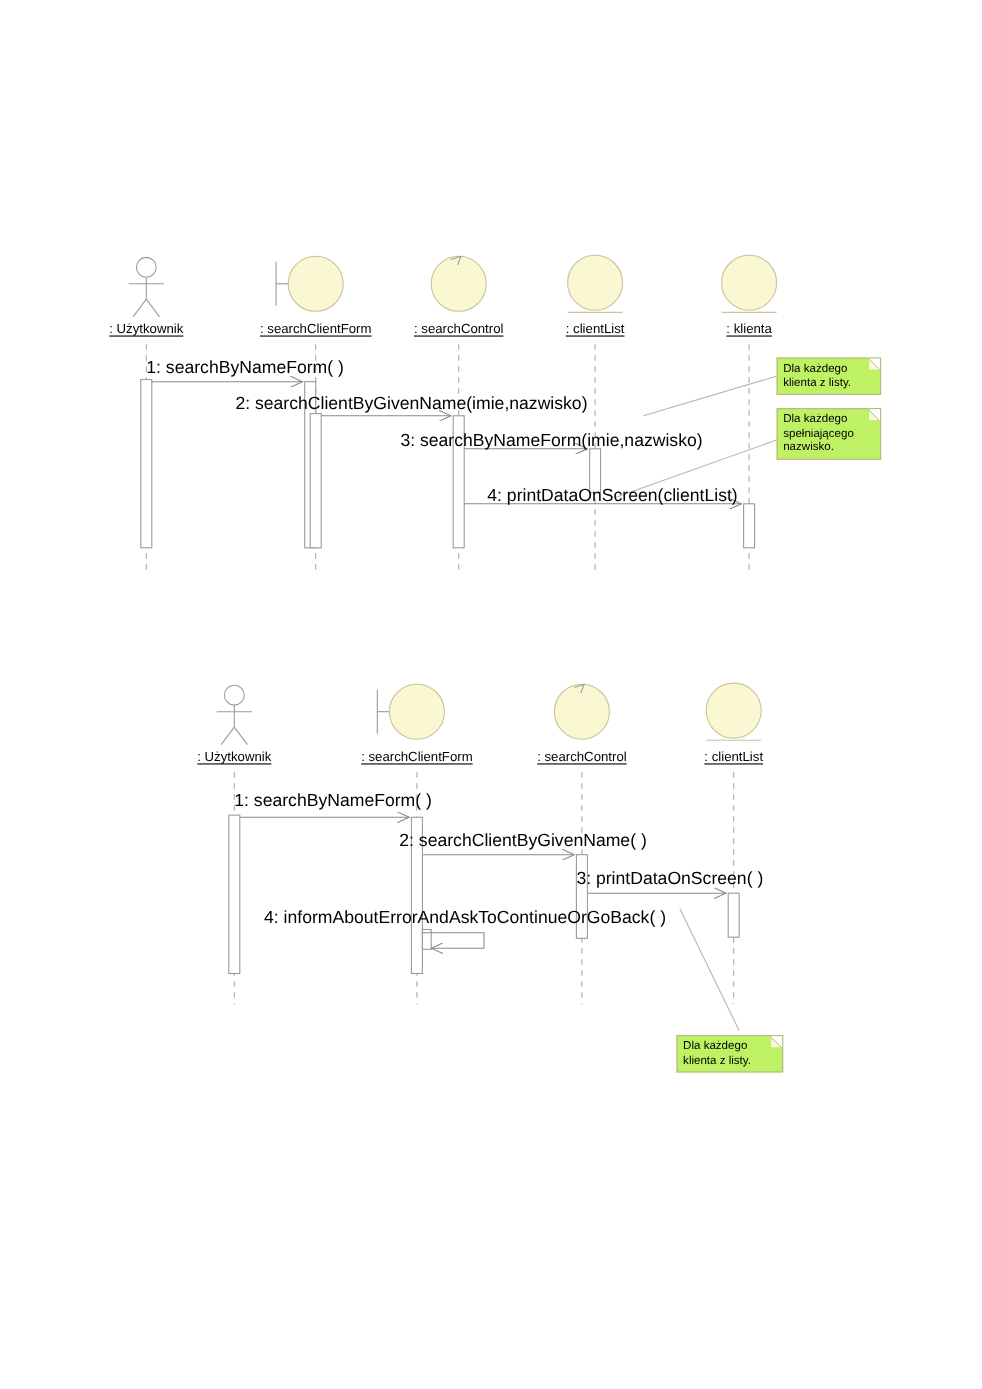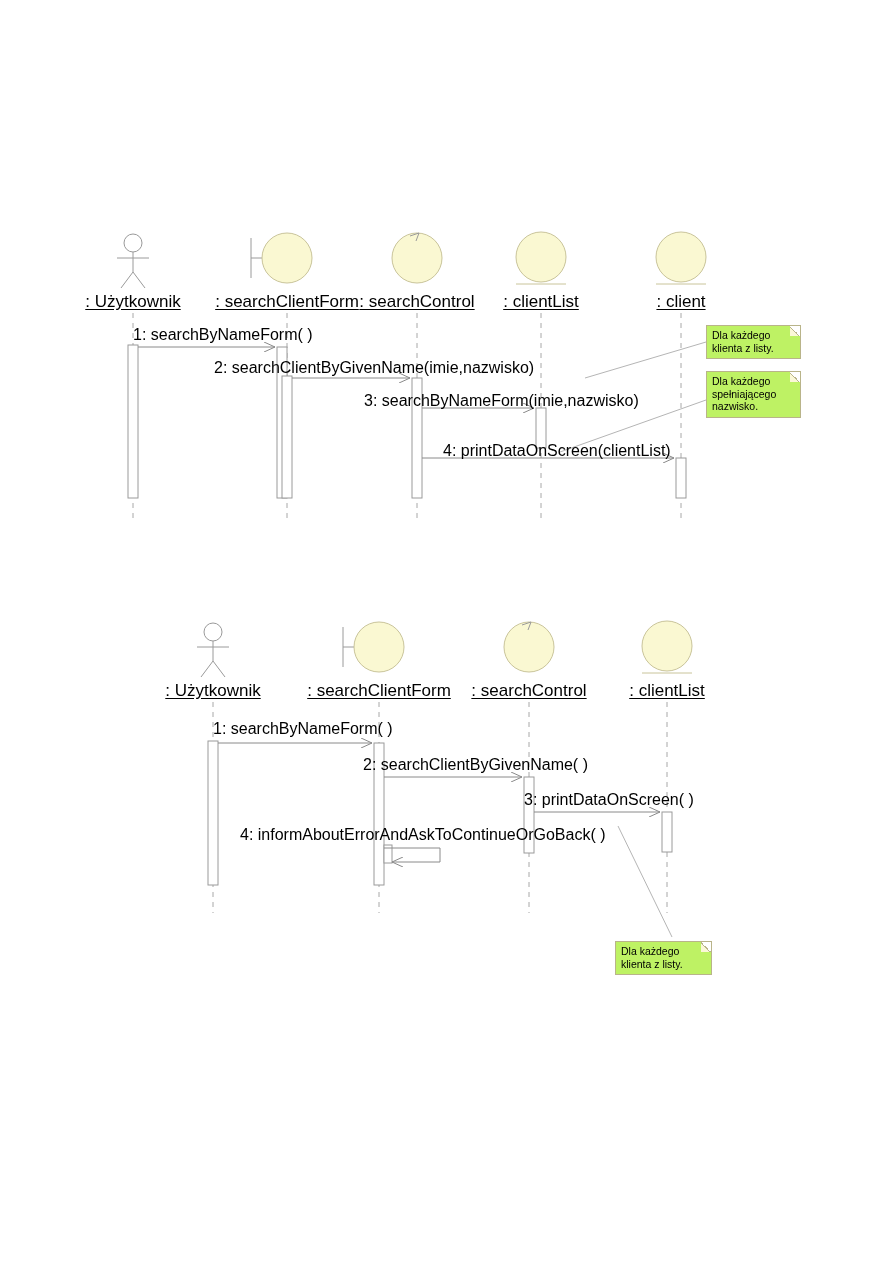--- a/index.html
+++ b/index.html
@@ -1,21 +1,21 @@
 <!DOCTYPE html>
 <html><head>
 <meta charset="utf-8">
 <style>
   html,body{margin:0;padding:0;background:#ffffff;}
   body{width:893px;height:1263px;position:relative;
        font-family:"Liberation Sans","DejaVu Sans",sans-serif;
        color:#111;overflow:hidden;}
   .diagram{position:absolute;left:0;top:0;width:893px;height:1263px;}
   svg{position:absolute;left:0;top:0;}
-  .head-lbl{position:absolute;font-size:17px;white-space:nowrap;color:#000;
+  .head-lbl{position:absolute;font-size:12px;white-space:nowrap;color:#000;
             text-decoration:underline;text-underline-offset:2px;transform:translateX(-50%);}
   .msg-lbl{position:absolute;font-size:16px;white-space:nowrap;color:#000;}
   .note{position:absolute;background:#bef264;border:1px solid #b9b48a;
         font-size:10.5px;line-height:12.5px;color:#000;padding:3px 5px 4px 5px;
         box-sizing:border-box;}
   .note .fold{position:absolute;right:0;top:0;width:10px;height:10px;
         background:linear-gradient(225deg,#ffffff 0 50%,#b9b48a 50% 56%,#fbf8d8 56% 100%);}
   .note-txt{position:relative;z-index:1;}
 </style>
 </head>
@@ -136,21 +136,21 @@
 
   <g stroke="#b5b5b5" stroke-width="1" fill="none">
     <line x1="618" y1="826" x2="672" y2="937"></line>
   </g>
 </svg>
 
 <div class="head-lbl" style="left:133px;top:292px;">: Użytkownik</div>
 <div class="head-lbl" style="left:287px;top:292px;">: searchClientForm</div>
 <div class="head-lbl" style="left:417px;top:292px;">: searchControl</div>
 <div class="head-lbl" style="left:541px;top:292px;">: clientList</div>
-<div class="head-lbl" style="left:681px;top:292px;">: client</div>
+<div class="head-lbl" style="left:681px;top:292px;">: klienta</div>
 
 <div class="msg-lbl" style="left:133px;top:326px;">1: searchByNameForm( )</div>
 <div class="msg-lbl" style="left:214px;top:359px;">2: searchClientByGivenName(imie,nazwisko)</div>
 <div class="msg-lbl" style="left:364px;top:392px;">3: searchByNameForm(imie,nazwisko)</div>
 <div class="msg-lbl" style="left:443px;top:442px;">4: printDataOnScreen(clientList)</div>
 
 <div class="note" style="left:706px;top:325px;width:95px;height:34px;">
   <span class="fold"></span>
   <div class="note-txt">Dla każdego</div>
   <div class="note-txt">klienta z listy.</div>

